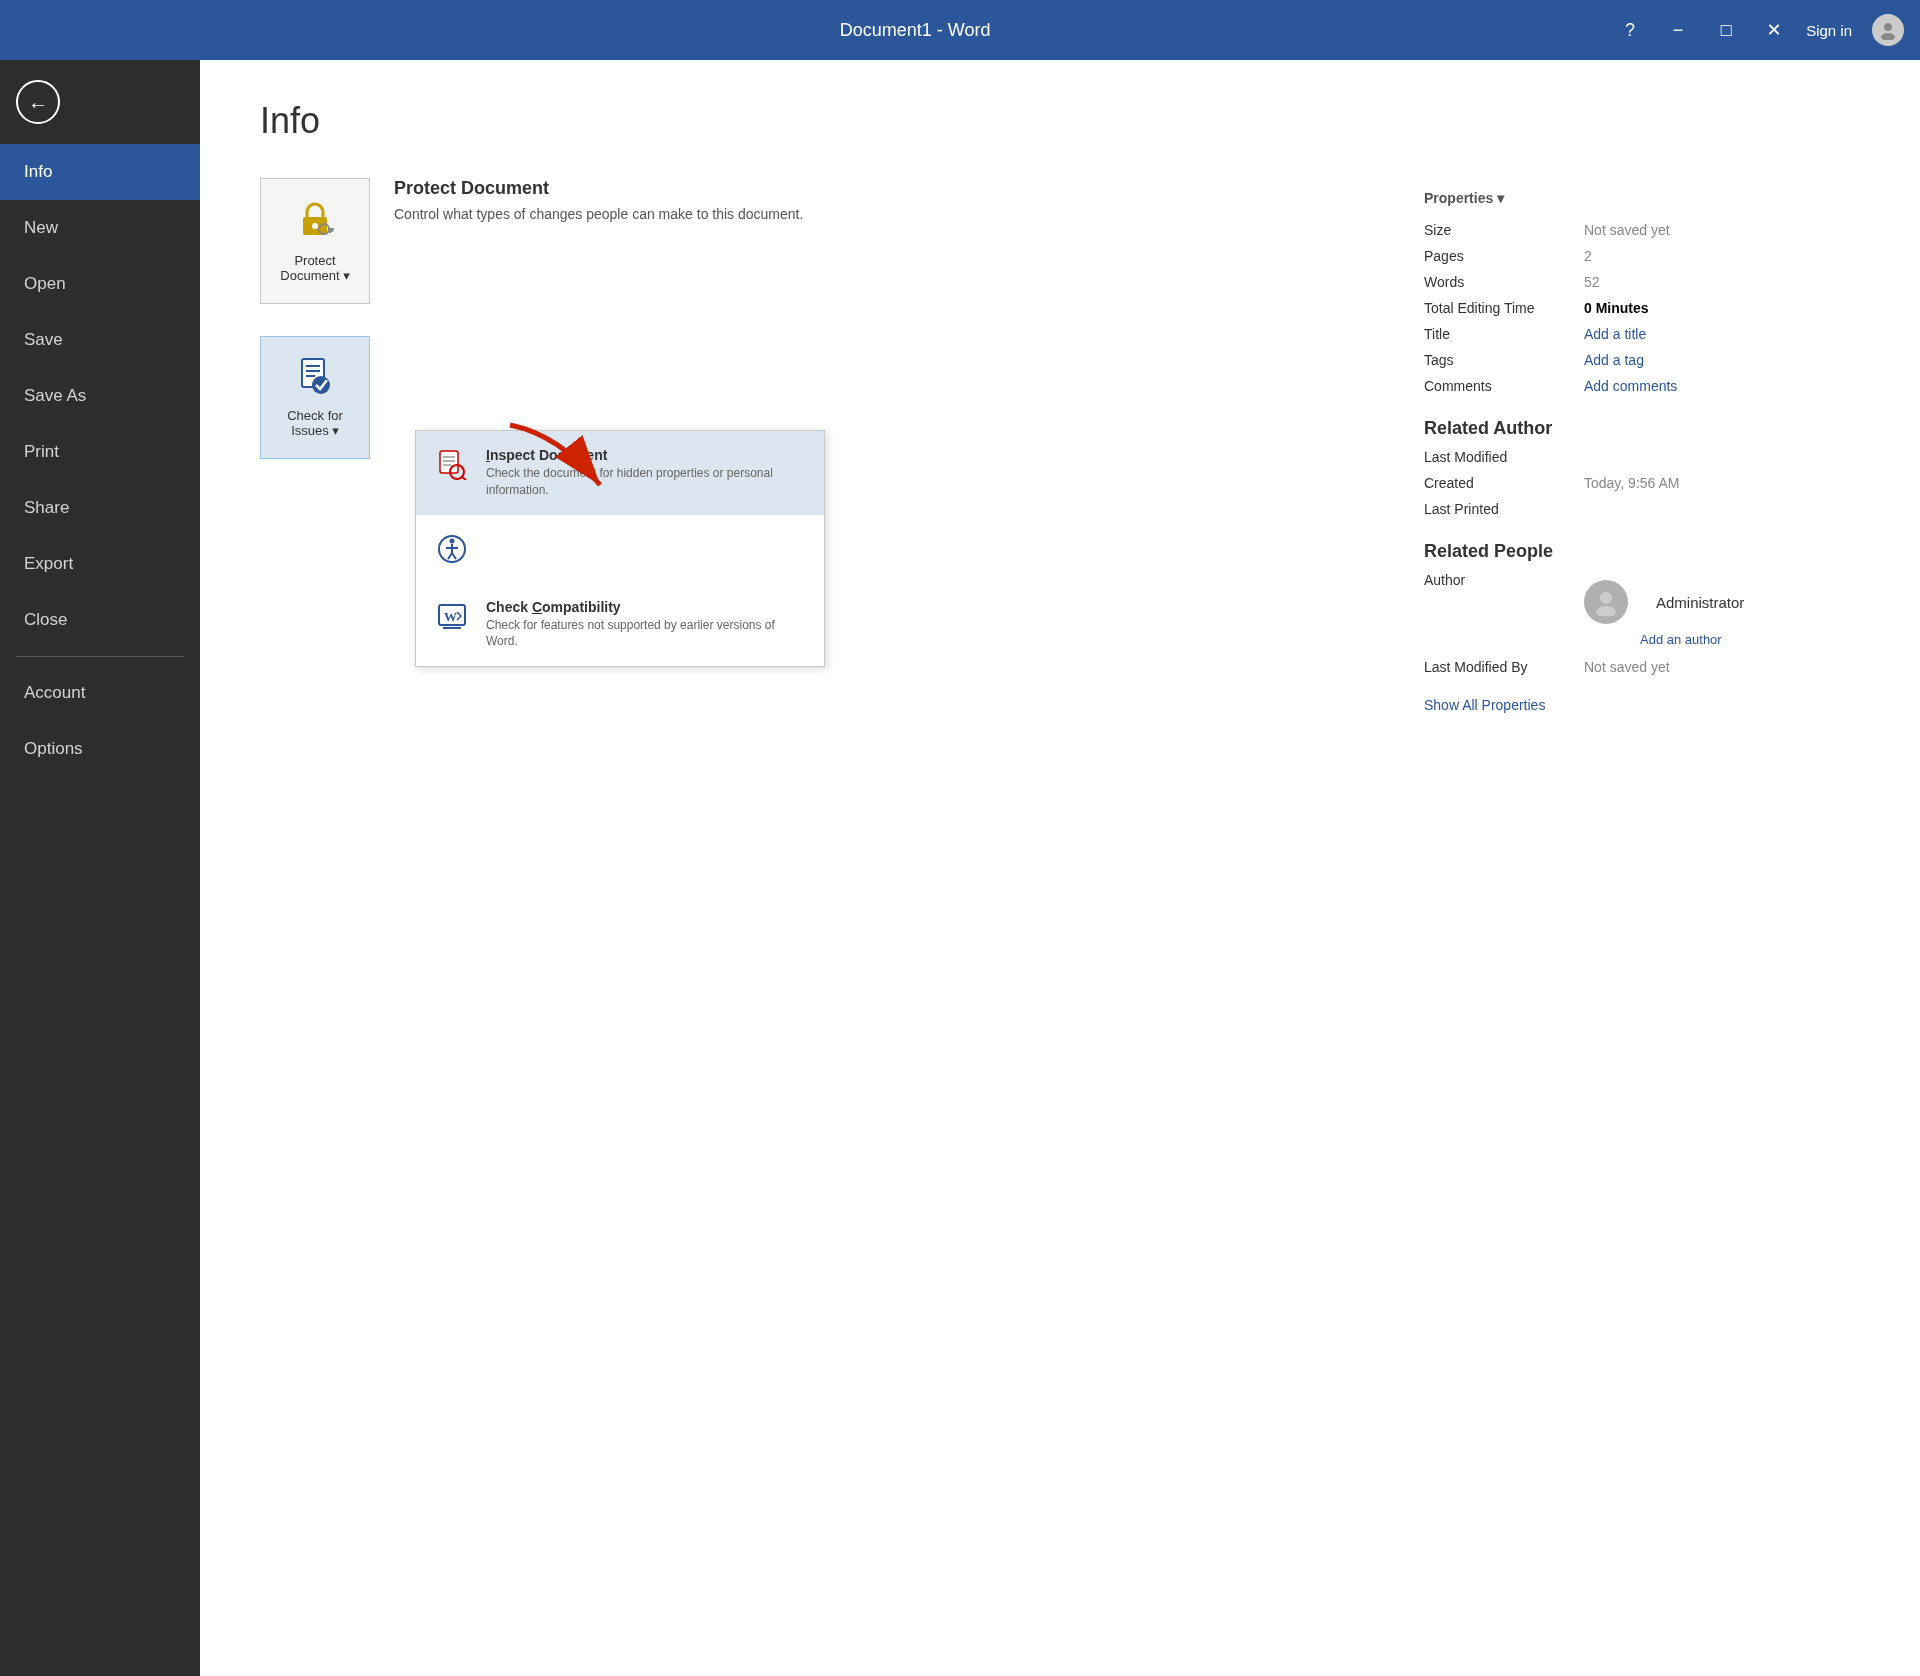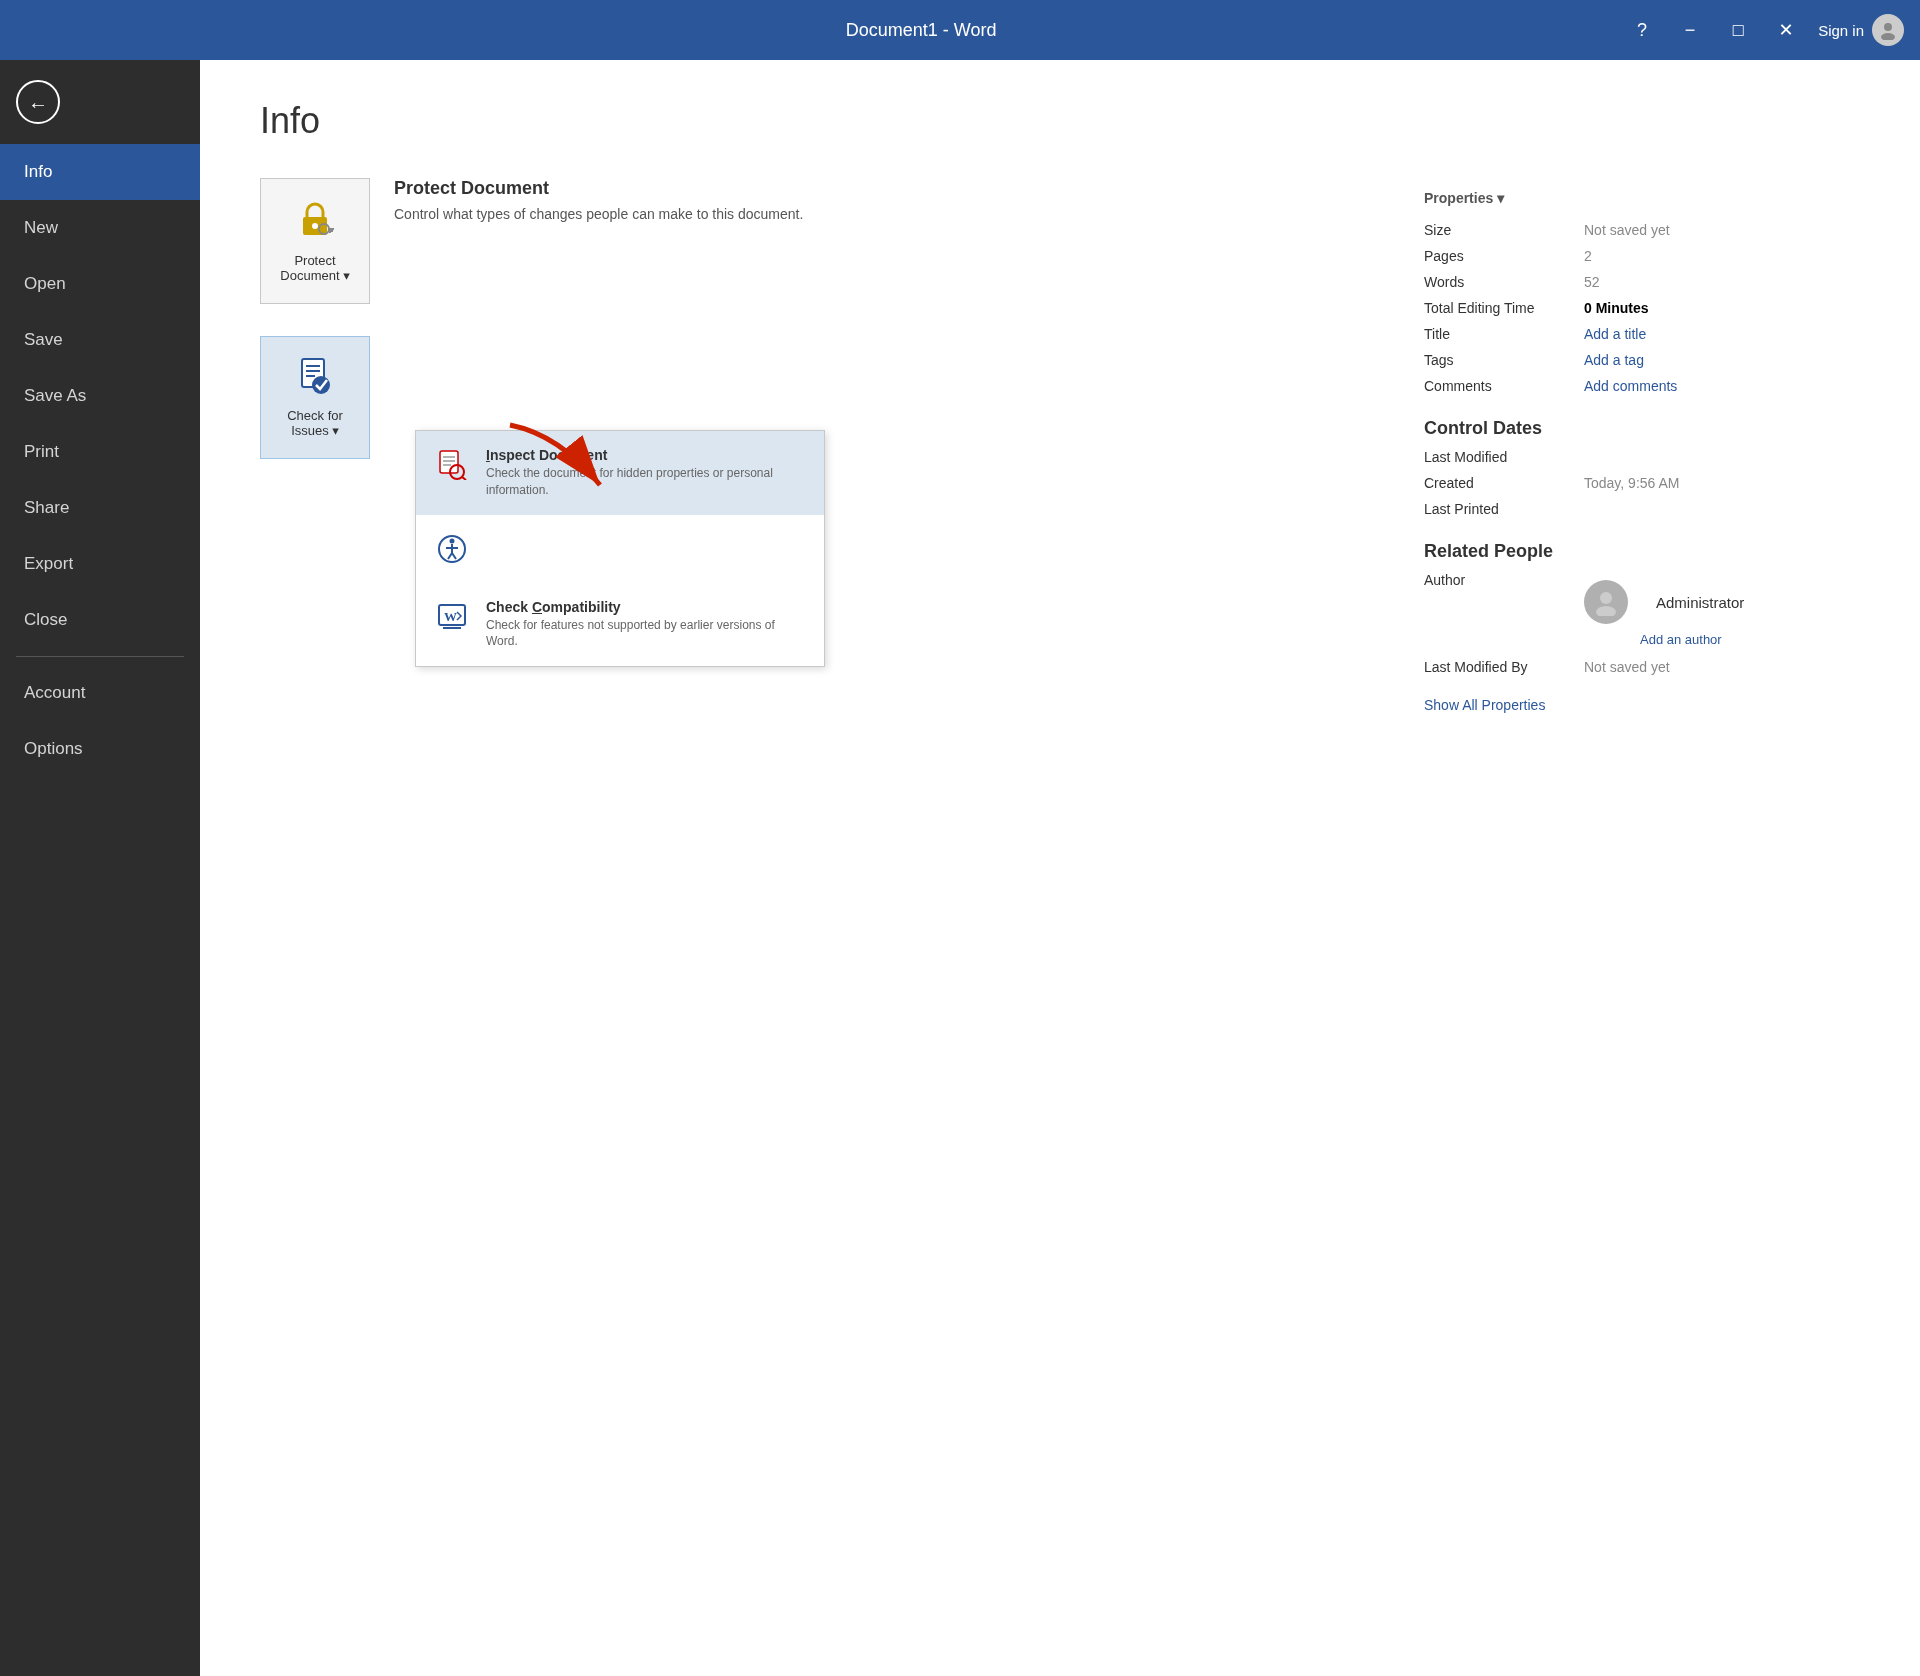--- a/index.html
+++ b/index.html
@@ -32,21 +32,21 @@
       border: none;
       font-size: 18px;
       cursor: pointer;
       width: 32px;
       height: 32px;
       display: flex; align-items: center; justify-content: center;
     }
     .signin-area {
       display: flex;
       align-items: center;
-      gap: 8px;
+      gap: 20px;
       color: #fff;
       font-size: 15px;
     }
     .avatar-placeholder {
       width: 32px; height: 32px;
       background: #ccc;
       border-radius: 50%;
       display: flex; align-items: center; justify-content: center;
     }
 
@@ -498,21 +498,21 @@
       </div>
       <div class="prop-row">
         <span class="prop-label">Tags</span>
         <span class="prop-value" style="cursor:pointer; color:#2b579a;">Add a tag</span>
       </div>
       <div class="prop-row">
         <span class="prop-label">Comments</span>
         <span class="prop-value" style="cursor:pointer; color:#2b579a;">Add comments</span>
       </div>
 
-      <div class="section-title">Control Dates</div>
+      <div class="section-title">Related Author</div>
 
       <div class="prop-row">
         <span class="prop-label">Last Modified</span>
         <span class="prop-value"></span>
       </div>
       <div class="prop-row">
         <span class="prop-label">Created</span>
         <span class="prop-value">Today, 9:56 AM</span>
       </div>
       <div class="prop-row">

